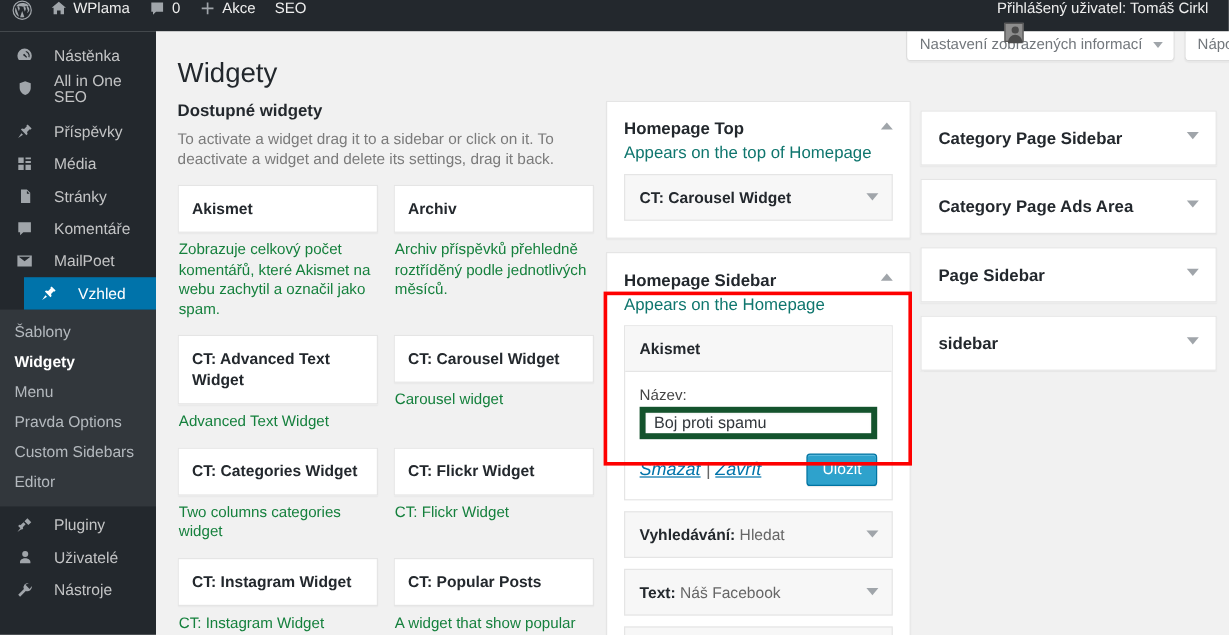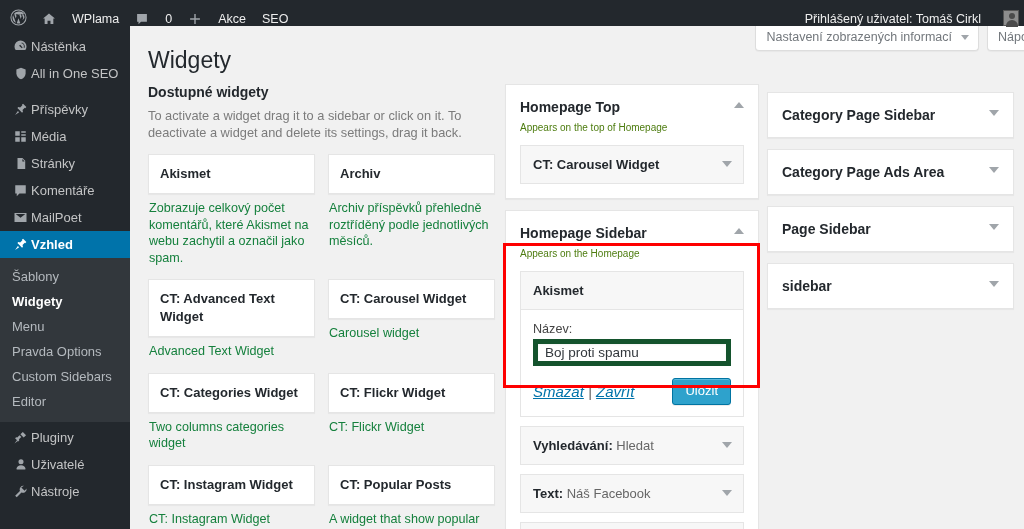--- a/index.html
+++ b/index.html
@@ -17,27 +17,27 @@
   #adminbar {
     position: absolute; top: 0; left: 0;
     width: 1024px; height: 26px;
     background: #23282d;
     color: #eee;
     display: flex; align-items: center;
     font-size: 12.5px;
     z-index: 50;
   }
   .ab-item {
-    display: flex; align-items: flex-end; gap: 16px;
+    display: flex; align-items: flex-start; gap: 5px;
     height: 26px; padding: 0 8px;
     color: #eee; white-space: nowrap;
   }
   .ab-logo { padding-left: 10px; padding-right: 7px; }
   .ab-spacer { flex: 1 1 auto; }
-  .ab-right { padding-right: 5px; }
+  .ab-right { padding-right: 17px; flex-direction: column; }
   .ab-avatar {
     width: 16px; height: 16px;
     background: #8d8d8d;
     border: 1px solid #555;
     position: relative; flex: none;
     margin-left: 6px;
   }
   .ab-avatar::before {
     content: ""; position: absolute;
     left: 5px; top: 2px; width: 6px; height: 6px;
@@ -55,28 +55,29 @@
     position: absolute; top: 26px; left: 0;
     width: 130px; height: 503px;
     background: #23282d;
     font-size: 13px;
   }
   .menu-top {
     display: flex; align-items: center;
     height: 27px;
     padding-left: 12px;
     color: #c3c4c5;
-    gap: 2px;
+    gap: 16px;
     position: relative;
   }
   .menu-top .lbl { line-height: 1; }
   .menu-top.current {
     background: #0073aa;
     color: #fff;
-    font-weight: bold;
+    font-weight: normal;
+    margin-left: 20px;
   }
   .menu-top.current::after {
     content: "";
     position: absolute; right: -8px; top: 50%;
     margin-top: -8px;
     border-top: 8px solid transparent;
     border-bottom: 8px solid transparent;
     border-left: 8px solid #f1f1f1;
   }
   .menu-icn { width: 17px; display: flex; justify-content: center; flex: none; }
@@ -186,21 +187,21 @@
   .sidebar-box.collapsed {
     padding: 13px 14px;
   }
   .sidebar-box.open { padding: 13px 14px 14px; }
   .sb-title {
     font-size: 14px; font-weight: bold; color: #23282d;
     line-height: 18px;
     margin: 0;
   }
   .sb-desc {
-    color: #4d7c0f; font-size: 10px; line-height: 17px;
+    color: #0f766e; font-size: 14px; line-height: 17px;
     margin: 3px 0 9px 0;
   }
   .sb-toggle {
     position: absolute; right: 14px; top: 17px;
     width: 0; height: 0;
     border-left: 5px solid transparent;
     border-right: 5px solid transparent;
   }
   .sb-toggle.up { border-bottom: 6px solid #a0a5aa; }
   .sb-toggle.down { border-top: 6px solid #a0a5aa; }

